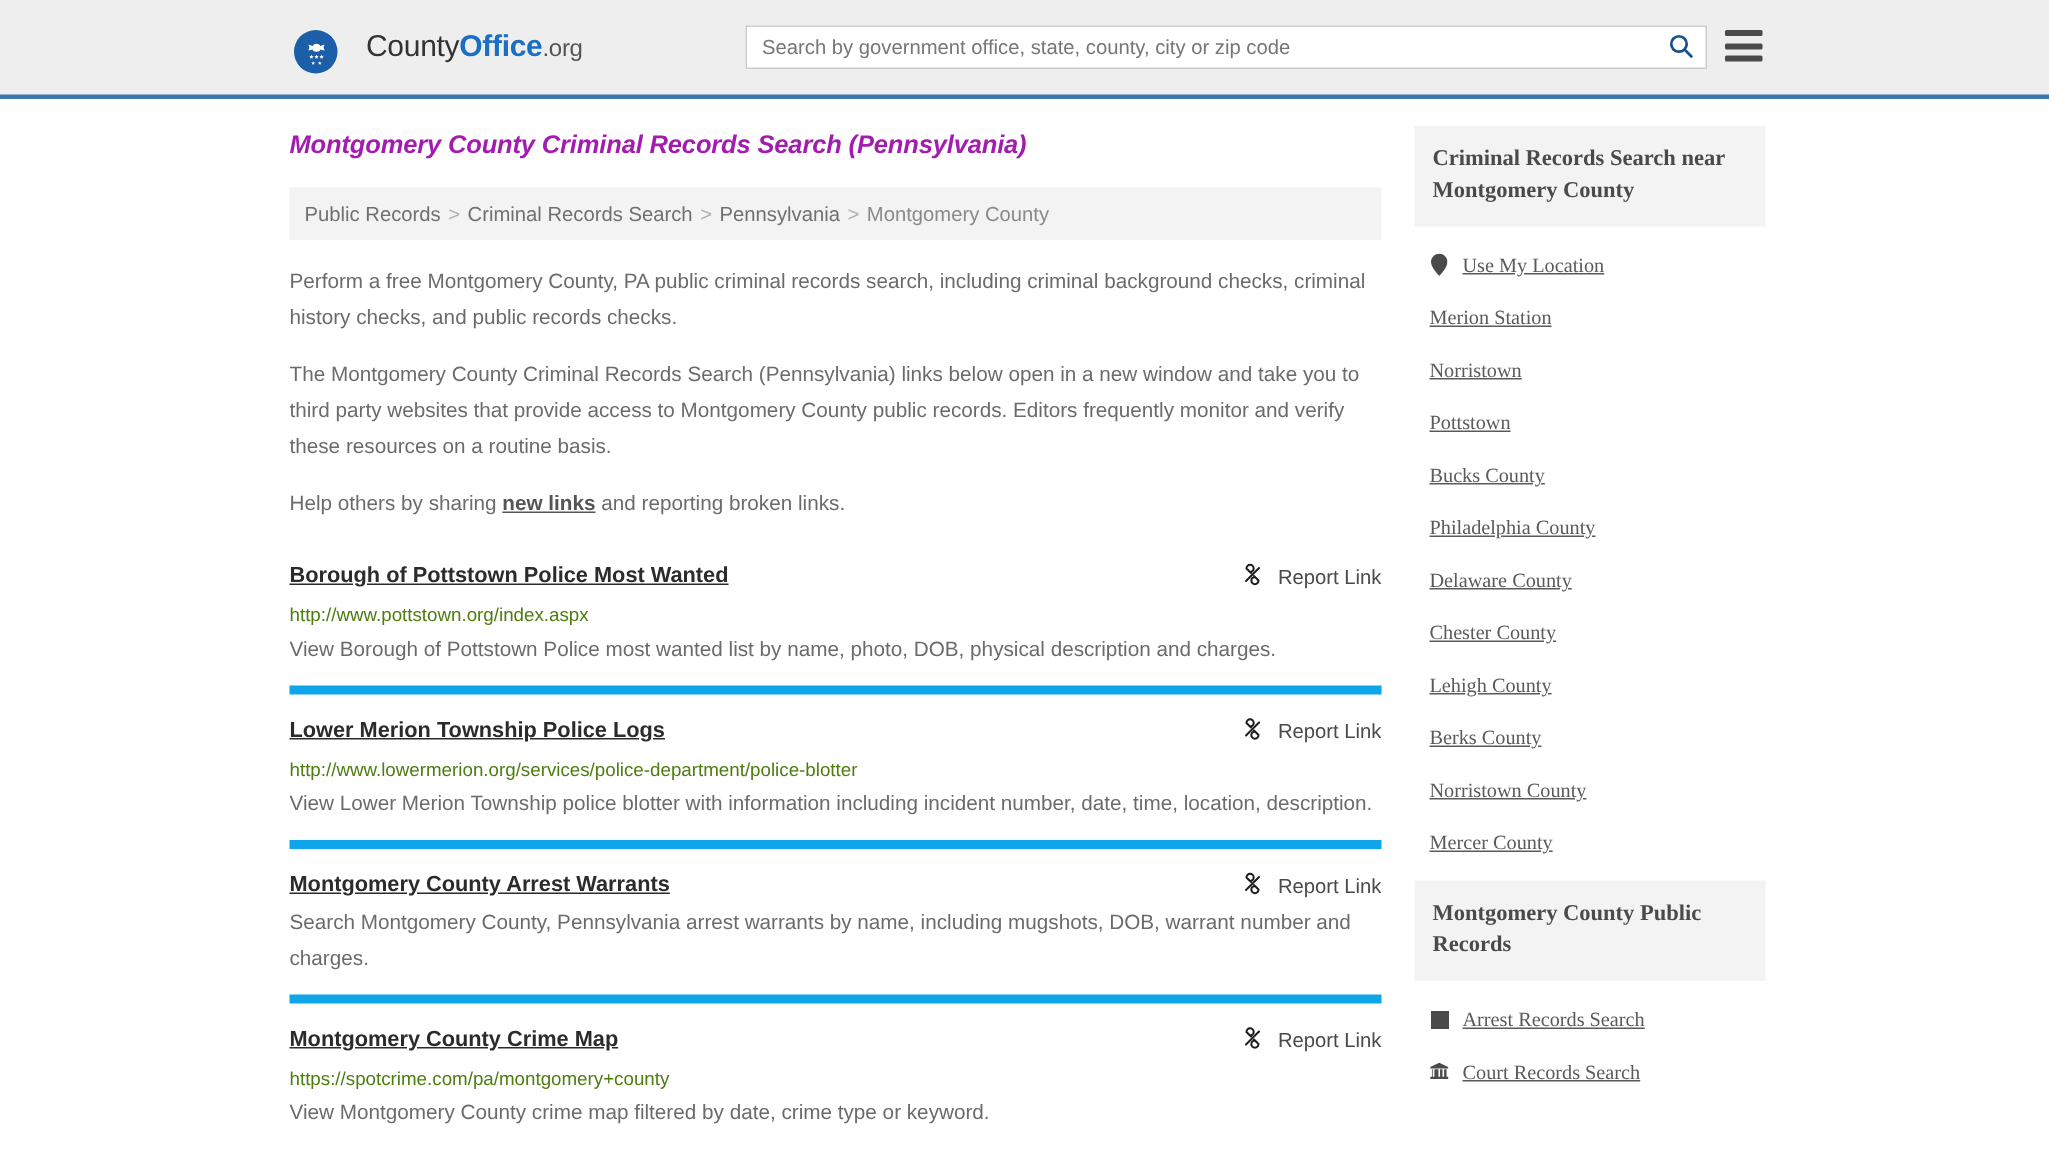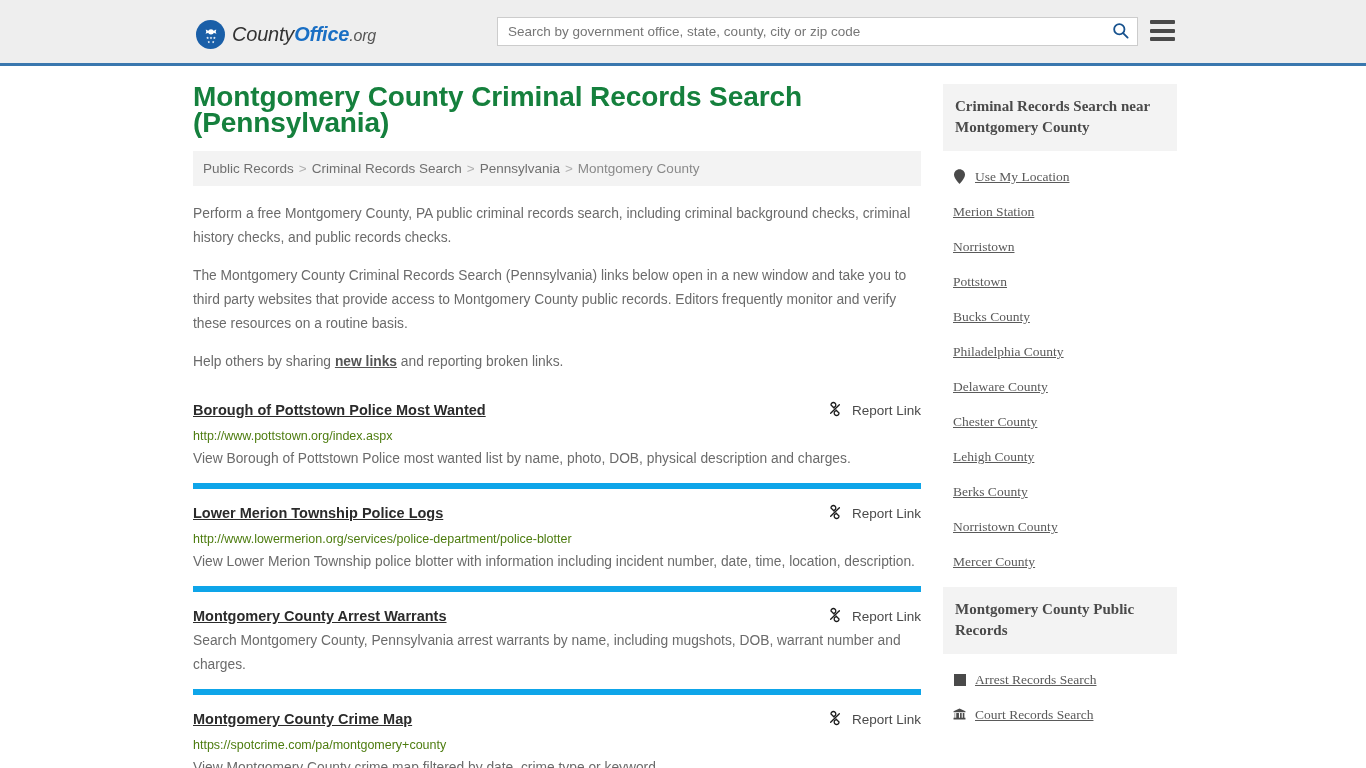--- a/index.html
+++ b/index.html
@@ -19,24 +19,22 @@
     border-bottom: 3px solid #3a77ae;
     display: flex;
     align-items: center;
     position: relative;
   }
   .brand {
     position: absolute;
     left: 196px;
     top: 20px;
     display: flex;
-    align-items: center;
-    gap: 7px;
+    gap: 19px;
     text-decoration: none;
-    font-style: italic;
   }
   .brand-mark {
     width: 29px; height: 29px;
     border-radius: 50%;
     background: #1a5fa8;
     display: flex; flex-direction: column;
     align-items: center; justify-content: center;
     flex: 0 0 auto;
   }
   .brand-text {
@@ -109,26 +107,27 @@
     margin: 0 auto;
     position: relative;
     display: flex;
     gap: 22px;
     padding-top: 18px;
   }
   .col-main { width: 728px; flex: 0 0 728px; }
   .col-side { width: 234px; flex: 0 0 234px; }
 
   h1.page-title {
-    font-size: 28px;
+    font-size: 17px;
     line-height: 26px;
-    color: #15803d;
+    color: #a21caf;
     font-weight: bold;
     margin: 0 0 15px 0;
     letter-spacing: -0.1px;
+    font-style: italic;
   }
 
   .breadcrumb {
     background: #f3f3f3;
     padding: 10px 10px;
     font-size: 13.5px;
     color: #8a8a8a;
     margin-bottom: 16px;
     white-space: nowrap;
     overflow: hidden;

